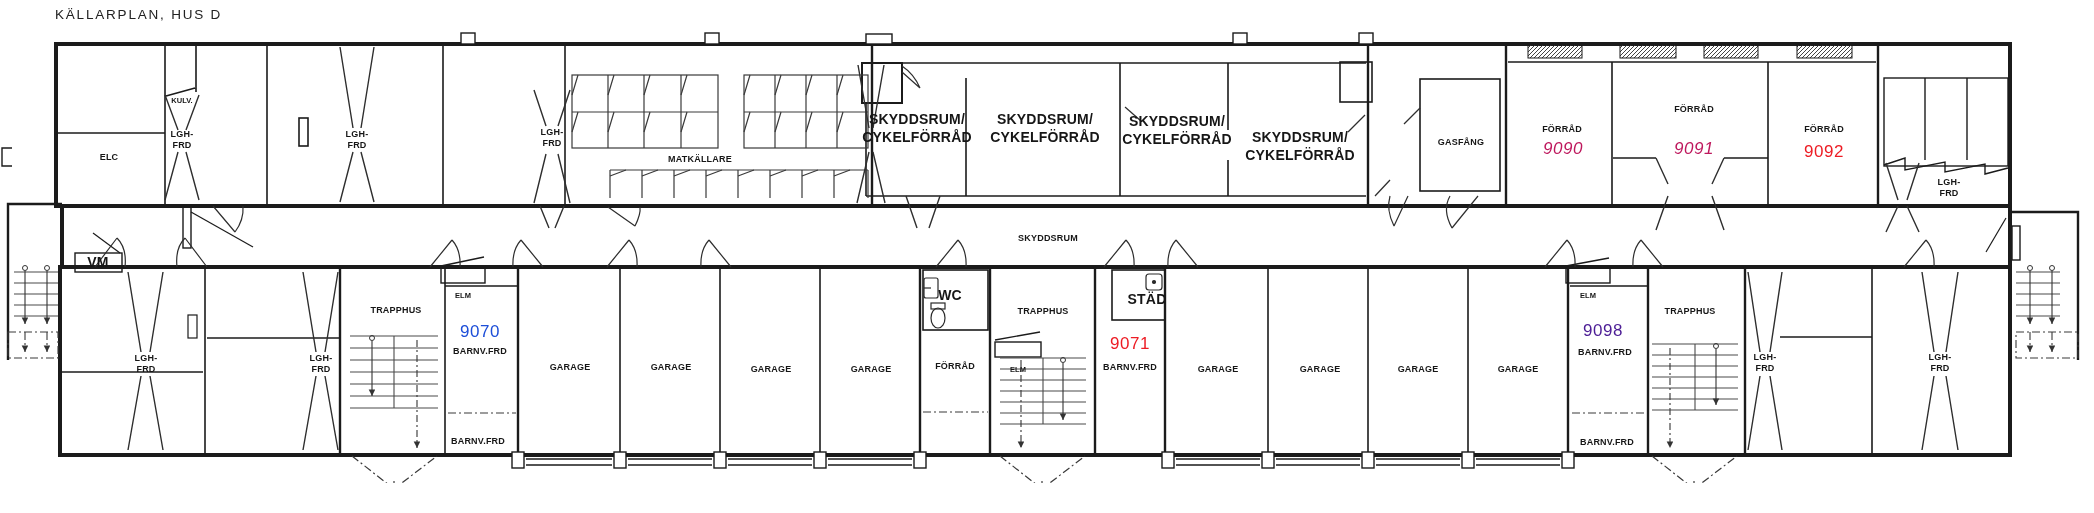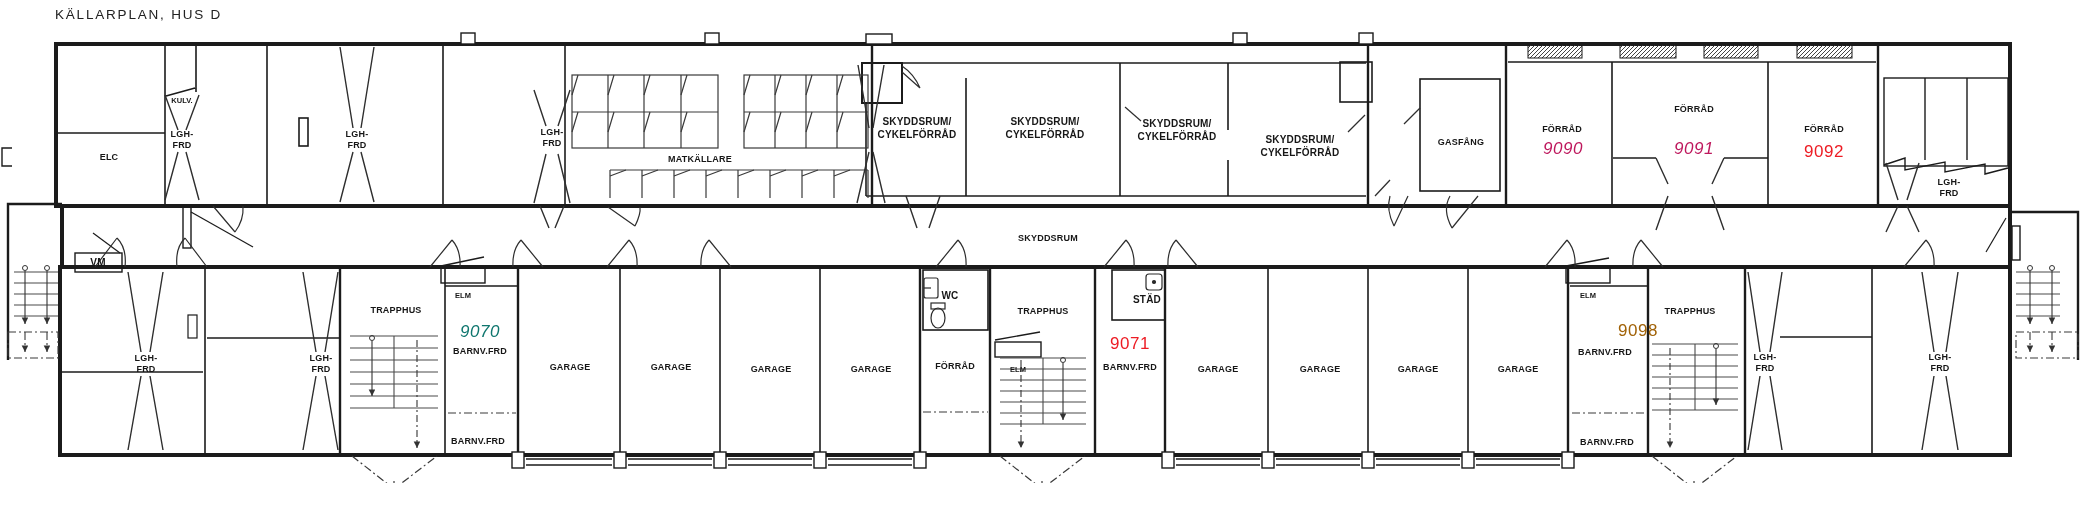--- a/index.html
+++ b/index.html
@@ -3,21 +3,21 @@
 <meta charset="utf-8">
 <style>
   html,body{margin:0;padding:0;background:#ffffff;}
   #plan{position:relative;width:2094px;height:483px;background:#fff;overflow:hidden;
         font-family:"Liberation Sans",sans-serif;}
   #plan svg{position:absolute;left:0;top:0;}
   .lbl{position:absolute;transform:translate(-50%,-50%);
        font:700 9px/1.25 "Liberation Sans",sans-serif;color:#161616;
        white-space:pre-line;text-align:center;letter-spacing:.2px;}
   .lbl.small{font-size:7.5px;letter-spacing:0;margin-top:21px;}
-  .lbl.mid{font-size:10px;}
+  .lbl.mid{font-size:14px;}
   .lbl.num{font:500 17px/1 "Liberation Sans",sans-serif;letter-spacing:.6px;}
   .title{position:absolute;left:55px;top:8px;
          font:400 13.5px/1 "Liberation Sans",sans-serif;
          letter-spacing:1.8px;color:#222;}
 </style>
 </head>
 <body>
 
 <div id="plan">
 
@@ -340,40 +340,40 @@
 
   <div class="lbl" style="left:1048px;top:239px">SKYDDSRUM</div>
 
   <div class="lbl mid" style="left:98px;top:263px">VM</div>
   <div class="lbl" style="left:146px;top:364px">LGH-
 FRD</div>
   <div class="lbl" style="left:321px;top:364px">LGH-
 FRD</div>
   <div class="lbl small" style="left:463px;top:275px">ELM</div>
   <div class="lbl" style="left:396px;top:311px">TRAPPHUS</div>
-  <div class="lbl num" style="left: 480px; top: 331px; color: #0f766e; font-style: italic;">9070</div>
+  <div class="lbl num" style="left: 480px; top: 331px; color: #1d4ed8;">9070</div>
   <div class="lbl" style="left:480px;top:352px">BARNV.FRD</div>
   <div class="lbl" style="left:478px;top:442px">BARNV.FRD</div>
   <div class="lbl" style="left:570px;top:368px">GARAGE</div>
   <div class="lbl" style="left:671px;top:368px">GARAGE</div>
   <div class="lbl" style="left:771px;top:370px">GARAGE</div>
   <div class="lbl" style="left:871px;top:370px">GARAGE</div>
   <div class="lbl mid" style="left:950px;top:296px">WC</div>
   <div class="lbl" style="left:955px;top:367px">FÖRRÅD</div>
   <div class="lbl small" style="left:1018px;top:349px">ELM</div>
   <div class="lbl" style="left:1043px;top:312px">TRAPPHUS</div>
   <div class="lbl num" style="left: 1130px; top: 343px; color: rgb(237, 28, 36);">9071</div>
   <div class="lbl" style="left:1130px;top:368px">BARNV.FRD</div>
   <div class="lbl mid" style="left:1147px;top:300px">STÄD</div>
   <div class="lbl" style="left:1218px;top:370px">GARAGE</div>
   <div class="lbl" style="left:1320px;top:370px">GARAGE</div>
   <div class="lbl" style="left:1418px;top:370px">GARAGE</div>
   <div class="lbl" style="left:1518px;top:370px">GARAGE</div>
   <div class="lbl small" style="left:1588px;top:275px">ELM</div>
-  <div class="lbl num" style="left: 1603px; top: 330px; color: #a16207; margin-left: 35px;">9098</div>
+  <div class="lbl num" style="left: 1603px; top: 330px; color: #4c1d95;">9098</div>
   <div class="lbl" style="left:1605px;top:353px">BARNV.FRD</div>
   <div class="lbl" style="left:1607px;top:443px">BARNV.FRD</div>
   <div class="lbl" style="left:1690px;top:312px">TRAPPHUS</div>
   <div class="lbl" style="left:1765px;top:363px">LGH-
 FRD</div>
   <div class="lbl" style="left:1940px;top:363px">LGH-
 FRD</div>
 
 </div>
 

